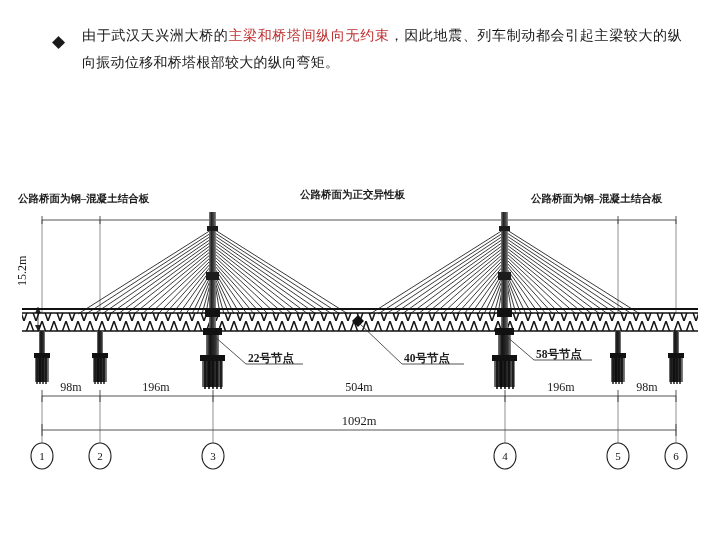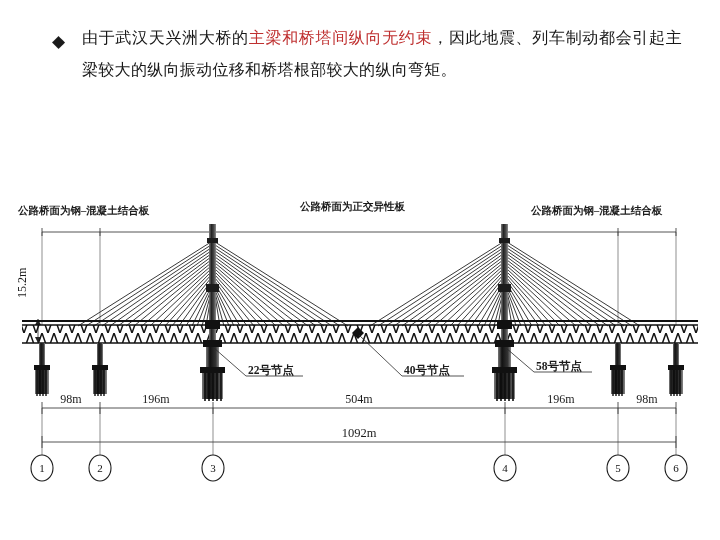--- a/index.html
+++ b/index.html
@@ -11,27 +11,27 @@
   #slide{position:absolute;left:0;top:0;width:720px;height:540px;background:#fff;}
 
   
   .bullet-block{position:absolute;left:52px;top:22px;width:630px;}
   .bullet-row{display:flex;align-items:flex-start;}
   .bullet-mark{
     flex:0 0 auto;width:30px;font-size:17px;line-height:40px;color:#1a1a1a;
     text-align:left;
   }
   .bullet-text{
-    flex:1 1 auto;font-size:16px;line-height:32px;color:#181818;
+    flex:1 1 auto;font-size:14px;line-height:27px;color:#181818;
     letter-spacing:.3px;text-align:justify;
   }
   .hl{color:#bf3030;}
 
   
-  #drawing{position:absolute;left:0;top:180px;width:720px;height:340px;}
+  #drawing{position:absolute;left:0;top:168px;width:720px;height:340px;}
   svg{display:block;}
   .lbl{font-family:"Liberation Serif","DejaVu Serif",serif;font-weight:bold;fill:#1b1b1b;}
   .dim{font-family:"Liberation Serif","DejaVu Serif",serif;fill:#1b1b1b;}
   .thin{stroke:#2a2a2a;stroke-width:.8;fill:none;}
   .hair{stroke:#444;stroke-width:.6;fill:none;}
   .cable{stroke:#161616;stroke-width:.85;fill:none;}
   .deckline{stroke:#111;stroke-width:1.5;fill:none;}
   .num{font-family:"Liberation Serif","DejaVu Serif",serif;font-size:11px;fill:#111;text-anchor:middle;}
 </style>
 </head>

